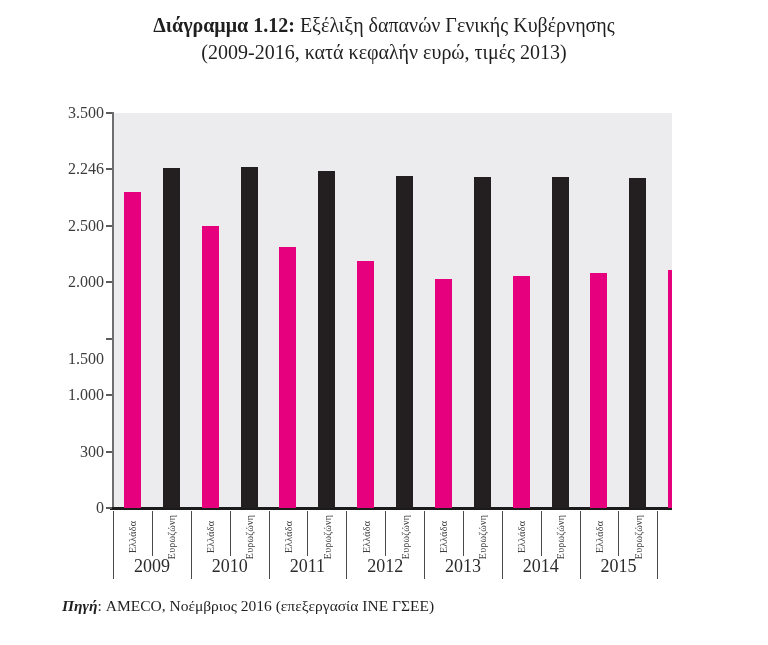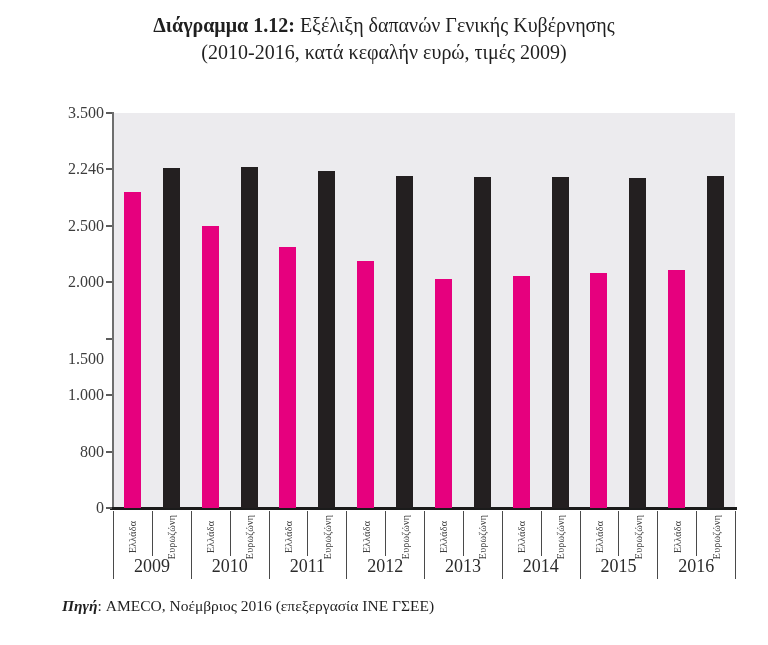--- a/index.html
+++ b/index.html
@@ -3,21 +3,21 @@
 <meta charset="utf-8">
 <style>
   html, body {
     margin: 0;
     padding: 0;
     background: #ffffff;
     font-family: "Liberation Serif", "DejaVu Serif", serif;
   }
   #page {
     position: relative;
-    width: 768px;
+    width: 672px;
     height: 645px;
     background: #ffffff;
     overflow: hidden;
   }
   
   #title-block {
     position: absolute;
     top: 12px;
     left: 0;
     width: 768px;
@@ -85,31 +85,31 @@
   }
   #source-line .bold-italic { font-weight: bold; font-style: italic; }
 </style>
 </head>
 <body>
 
 <div id="page">
 
   <div id="title-block">
     <div><span class="bold">Διάγραμμα 1.12:</span><span> Εξέλιξη δαπανών Γενικής Κυβέρνησης</span></div>
-    <div>(2010-2016, κατά κεφαλήν ευρώ, τιμές 2009)</div>
+    <div>(2009-2016, κατά κεφαλήν ευρώ, τιμές 2013)</div>
   </div>
 
   <div id="chart">
     <div class="plot-bg"></div>
     <div class="y-axis-line"></div>
     <div class="x-axis-line"></div>
 
   <div class="ytick-label" style="left: 38px; top: 508px;">0</div>
       <div class="ytick-mark" style="left: 106px; top: 508px;"></div>
-      <div class="ytick-label" style="left: 38px; top: 451.571px;">800</div>
+      <div class="ytick-label" style="left: 38px; top: 451.571px;">300</div>
       <div class="ytick-mark" style="left: 106px; top: 451.571px;"></div>
       <div class="ytick-label" style="left: 38px; top: 395.143px;">1.000</div>
       <div class="ytick-mark" style="left: 106px; top: 395.143px;"></div>
       <div class="ytick-label" style="left: 38px; top: 338.714px; margin-top: 20px;">1.500</div>
       <div class="ytick-mark" style="left: 106px; top: 338.714px;"></div>
       <div class="ytick-label" style="left: 38px; top: 282.286px;">2.000</div>
       <div class="ytick-mark" style="left: 106px; top: 282.286px;"></div>
       <div class="ytick-label" style="left: 38px; top: 225.857px;">2.500</div>
       <div class="ytick-mark" style="left: 106px; top: 225.857px;"></div>
       <div class="ytick-label" style="left: 38px; top: 169.429px;">2.246</div>

